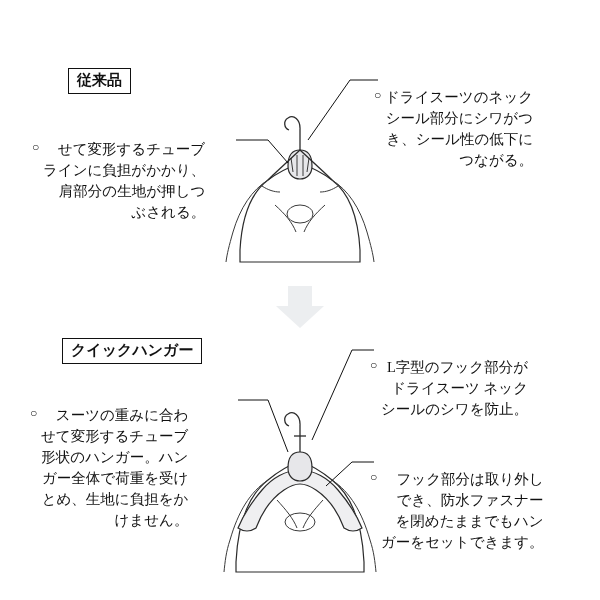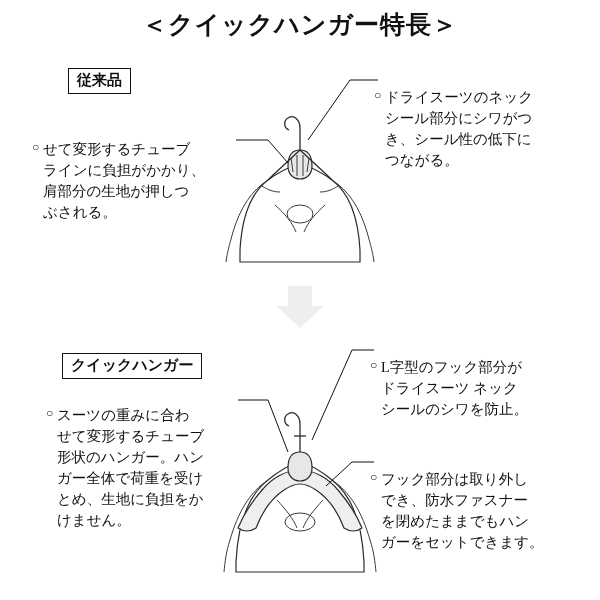--- a/index.html
+++ b/index.html
@@ -36,43 +36,44 @@
     border: 1.5px solid #111111;
     background: #ffffff;
     font-size: 15px;
     font-weight: bold;
     padding: 3px 8px 4px 8px;
     line-height: 1.1;
     white-space: nowrap;
     margin-left: 10px;
   }
   #label-conventional { left: 58px; top: 68px; }
-  #label-quick { left: 52px; top: 353px; }
+  #label-quick { left: 52px; top: 338px; }
 
   .note {
     position: absolute;
     font-size: 14.5px;
     line-height: 1.45;
     color: #111111;
     white-space: pre-line;
   }
   .note .bullet {
     display: inline-block;
     width: 11px;
     font-size: 12px;
     vertical-align: top;
     line-height: 1.45;
   }
   .note .txt {
     display: inline-block;
     vertical-align: top;
+    text-align: right;
   }
   #note-top-left  { left: 32px;  top: 118px; width: 210px; }
   #note-top-right { left: 374px; top: 66px;  width: 218px; }
-  #note-bot-left  { left: 30px;  top: 384px; width: 216px; margin-left: 16px; }
+  #note-bot-left  { left: 30px;  top: 384px; width: 216px; }
   #note-bot-right1{ left: 370px; top: 336px; width: 222px; font-family: Liberation Serif, serif; }
   #note-bot-right2{ left: 370px; top: 448px; width: 222px; }
 
   svg.art {
     position: absolute;
     left: 0;
     top: 0;
     width: 600px;
     height: 600px;
   }
@@ -82,21 +83,20 @@
   .hanger-ln { stroke: #2b2b2b; stroke-width: 1.3; fill: #ffffff; }
   .seal { fill: #e7e7ea; stroke: #2b2b2b; stroke-width: 1.2; }
   .tube { fill: #efeff1; stroke: #2b2b2b; stroke-width: 1.2; }
   .arrow-fill { fill: #eceef0; stroke: none; }
 </style>
 </head>
 <body>
 
 <div id="stage">
 
-  <div class="title">＜クイックハンガー特長＞</div>
 
   <svg class="art" viewBox="0 0 600 600">
 
     <g>
 
       <path class="body-ln" d="M240,250 C242,214 252,192 268,180 C280,171 292,166 300,163 C308,166 320,171 332,180 C348,192 358,214 360,250 L360,262 L240,262 Z"></path>
 
       <path class="body-thin" d="M268,180 C252,190 240,208 233,232 C229,246 227,254 226,262"></path>
       <path class="body-thin" d="M332,180 C348,190 360,208 367,232 C371,246 373,254 374,262"></path>
 

